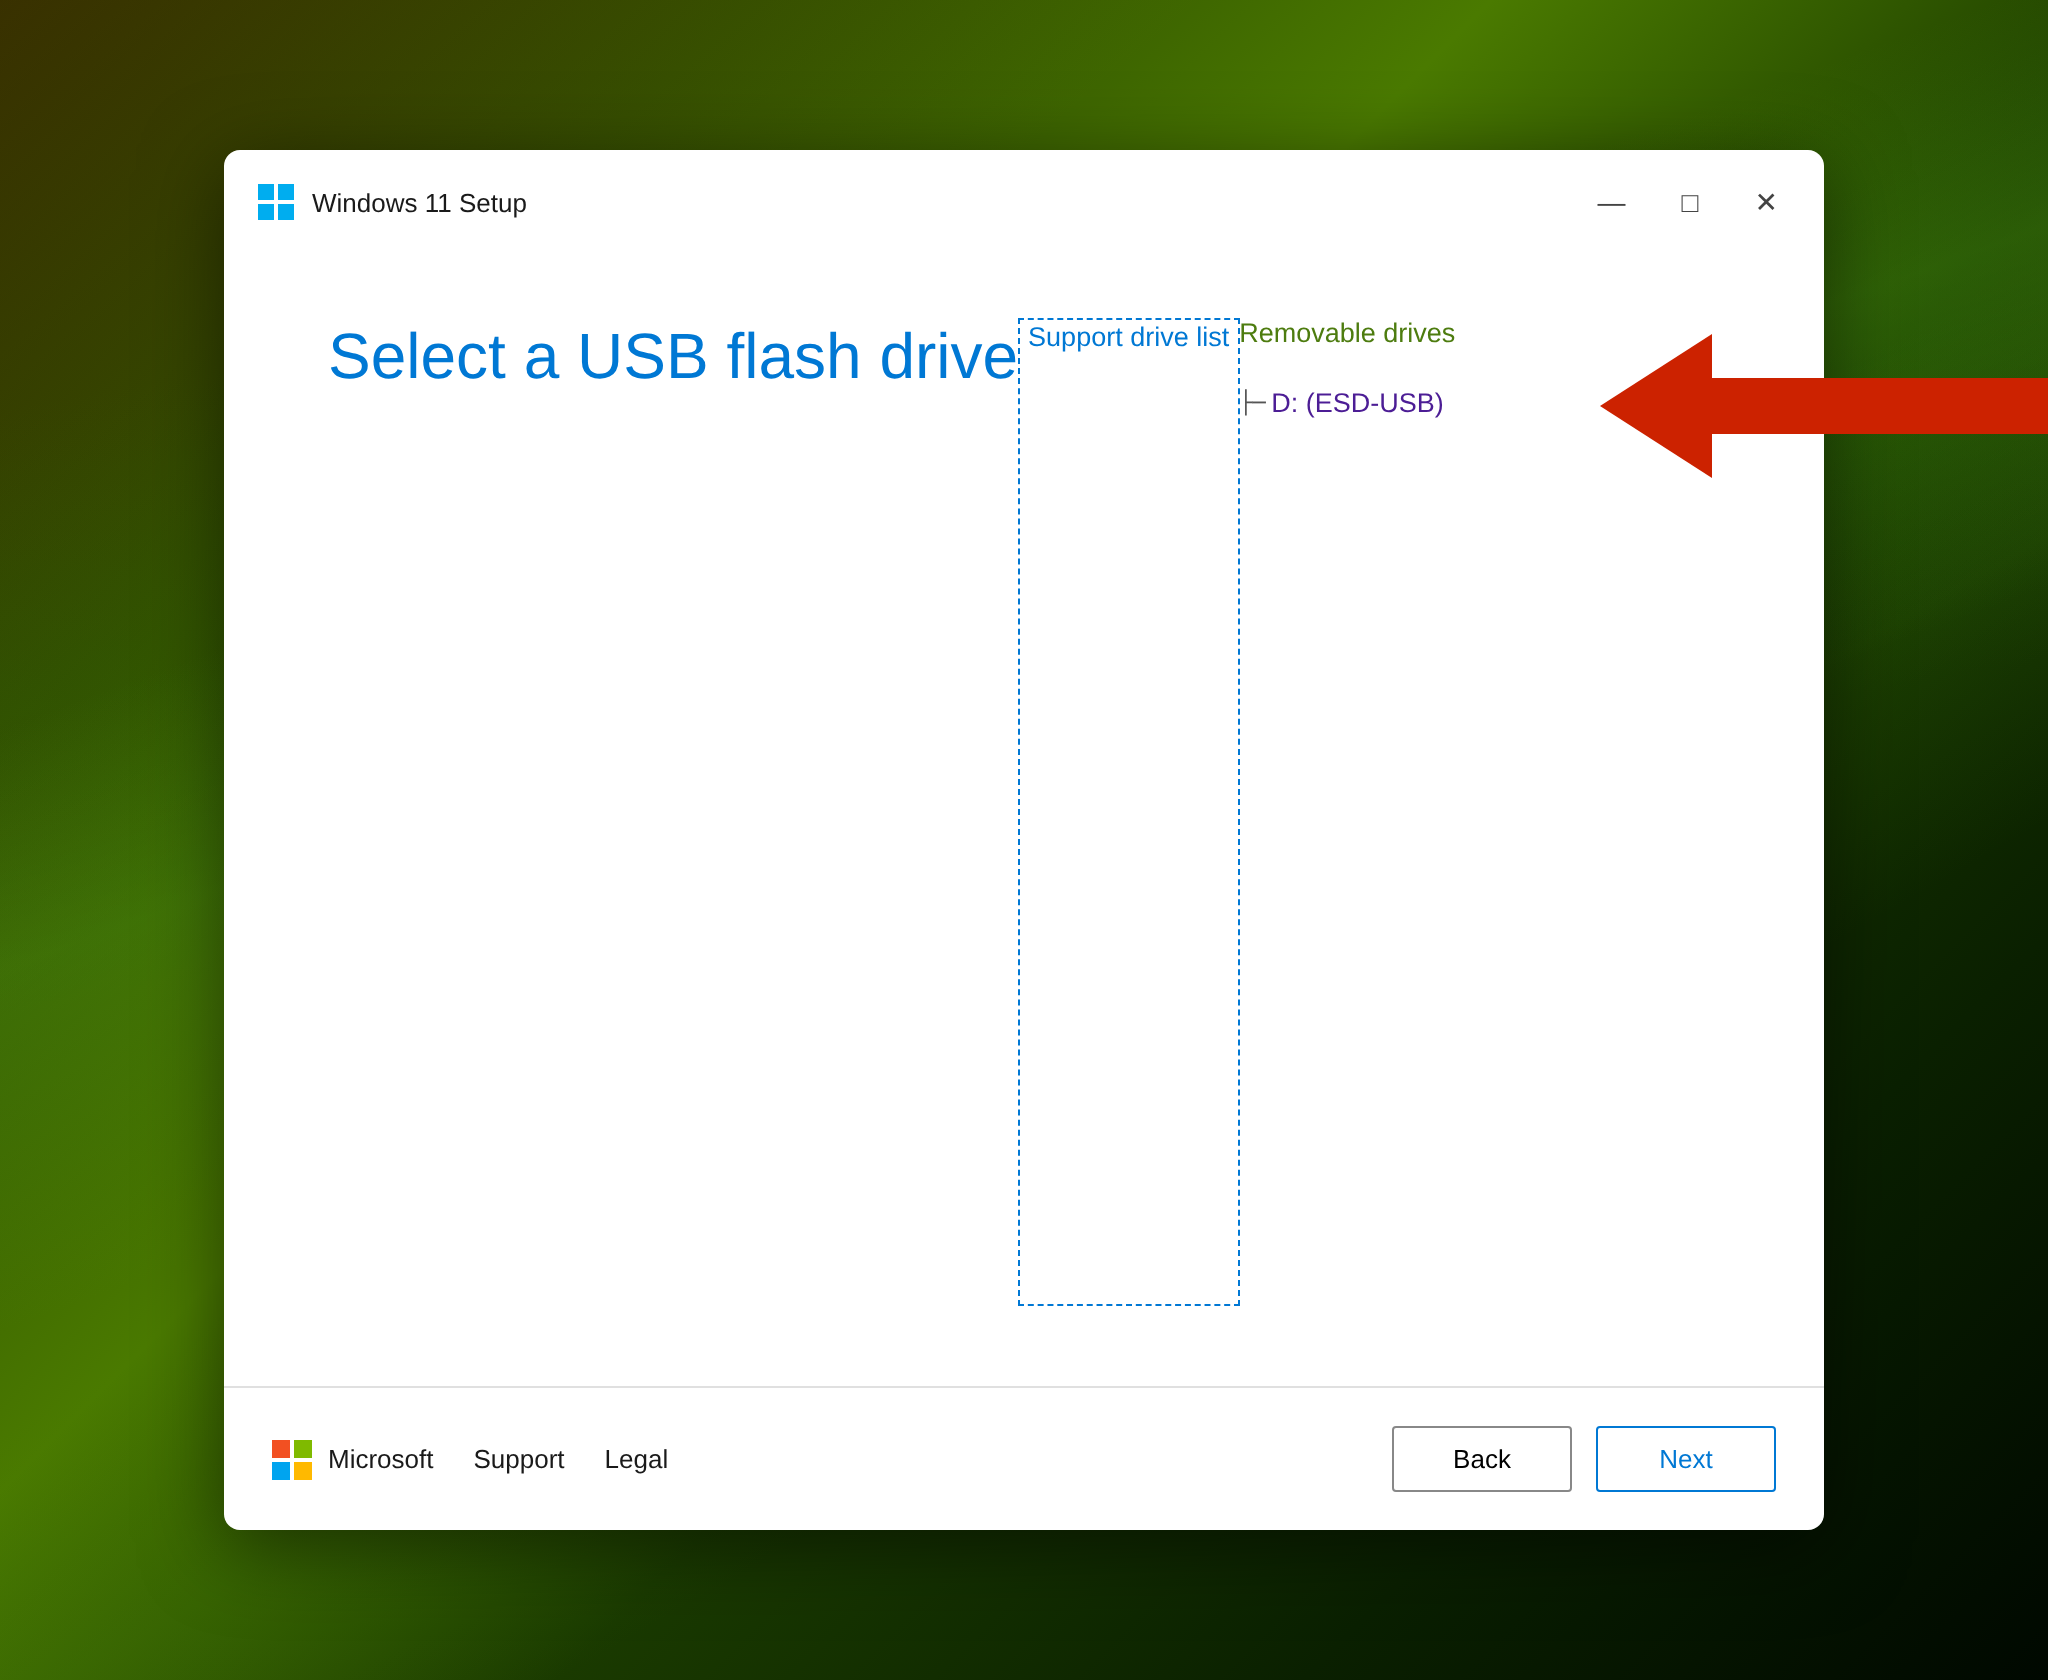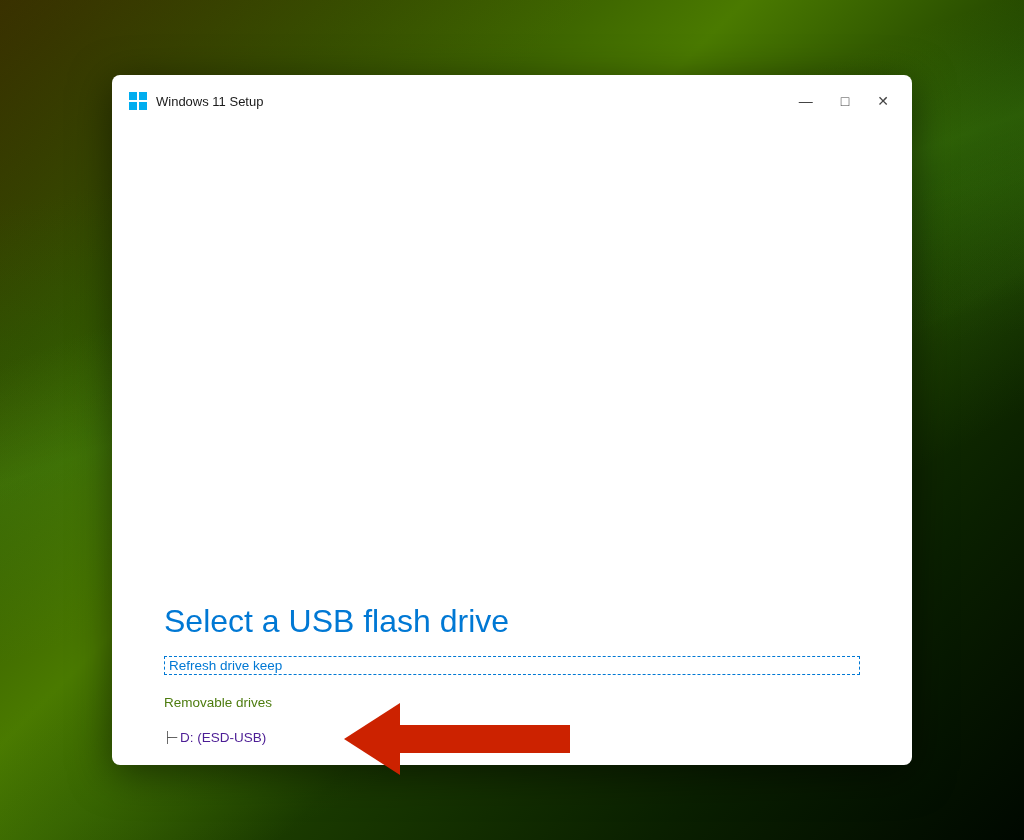--- a/index.html
+++ b/index.html
@@ -79,22 +79,20 @@
       padding: 2px 6px;
       border-radius: 4px;
       line-height: 1;
     }
 
     
     .content {
       flex: 1;
       padding: 36px 52px 20px 52px;
       display: flex;
-      flex-direction: column;
-      justify-content: flex-end;
     }
 
     .page-title {
       font-size: 32px;
       color: #0078d4;
       font-weight: 300;
       margin-bottom: 16px;
       line-height: 1.2;
     }
 
@@ -261,28 +259,45 @@
     <div class="window-controls">
       <button class="win-btn">—</button>
       <button class="win-btn">□</button>
       <button class="win-btn close">✕</button>
     </div>
   </div>
 
   <div class="content">
     <h1 class="page-title">Select a USB flash drive</h1>
 
-    <a class="refresh-link">Refresh drive keep</a>
+    <a class="refresh-link">Support drive list</a>
 
     <div class="drives-section">
       <div class="drives-label">Removable drives</div>
       <div class="drive-item">D: (ESD-USB)</div>
 
       <div class="arrow-container">
         <div class="red-arrow">
           <div class="arrow-head"></div>
           <div class="arrow-shaft"></div>
         </div>
       </div>
     </div>
   </div>
 
+  <div class="footer">
+    <div class="microsoft-logo">
+      <div class="ms-squares">
+        <div class="sq1"></div>
+        <div class="sq2"></div>
+        <div class="sq3"></div>
+        <div class="sq4"></div>
+      </div>
+      <span class="ms-name">Microsoft</span>
+    </div>
+    <span class="footer-link">Support</span>
+    <span class="footer-link">Legal</span>
+    <div class="footer-buttons">
+      <button class="btn-back">Back</button>
+      <button class="btn-next">Next</button>
+    </div>
+  </div>
 </div>
 
 </body></html>

